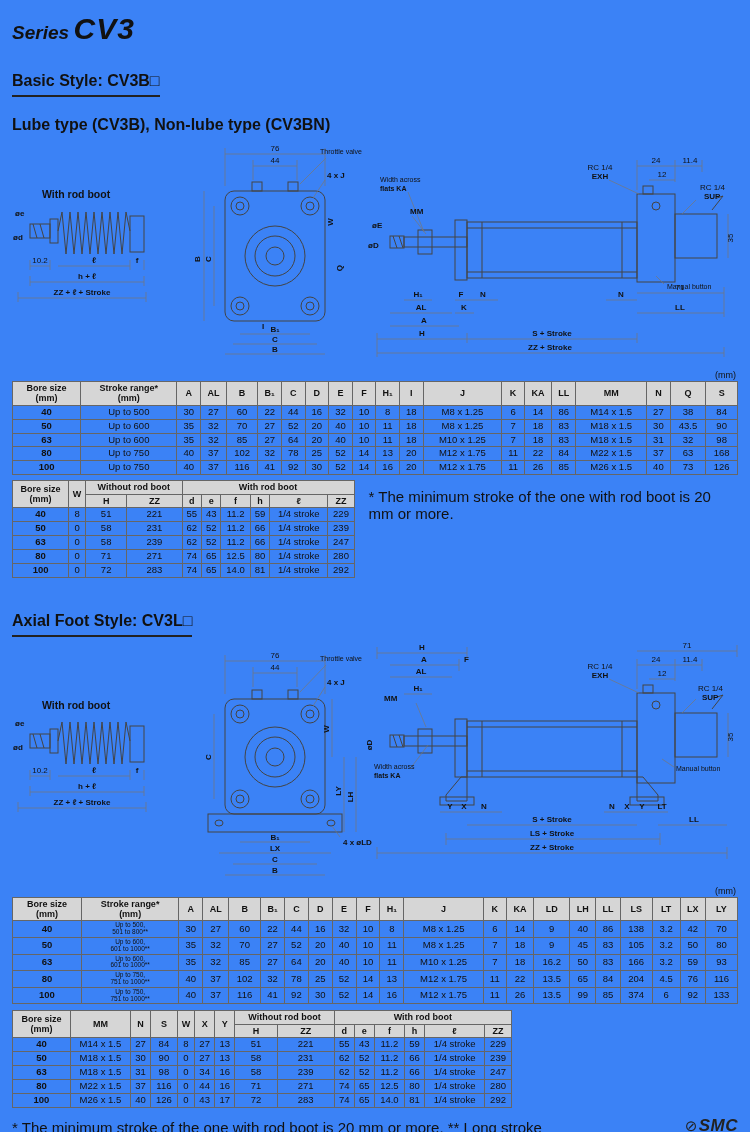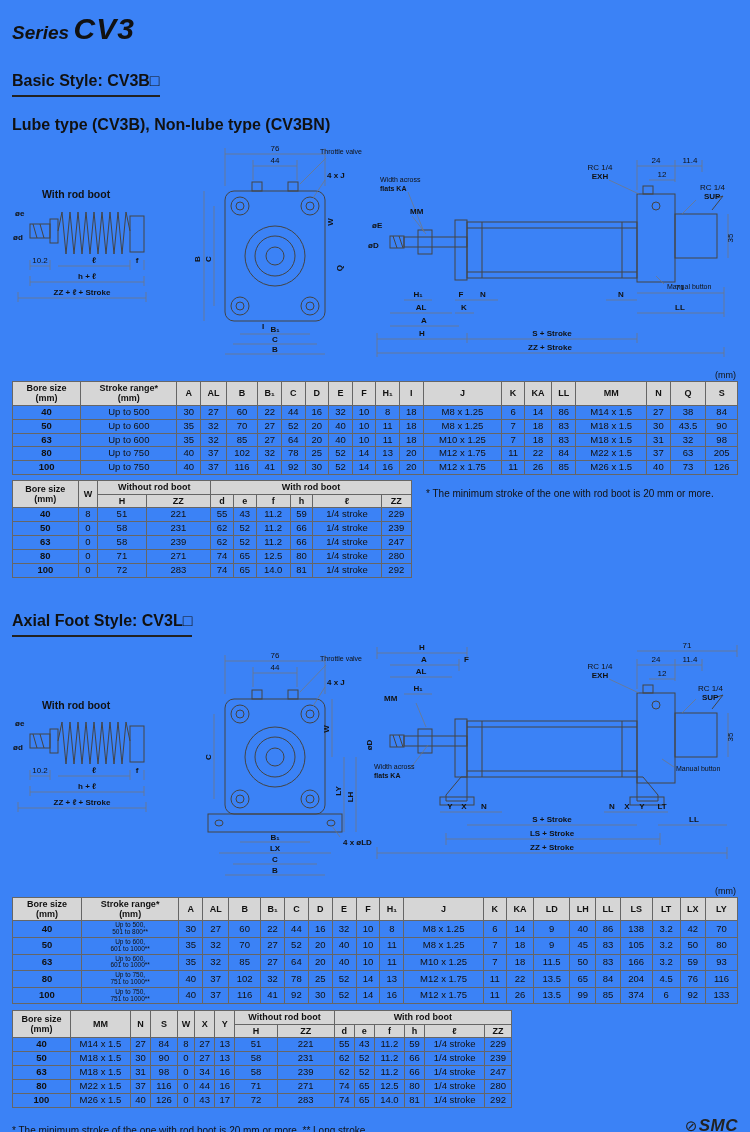--- a/index.html
+++ b/index.html
@@ -23,21 +23,21 @@
   table{border-collapse:collapse;font-size:9.5px;table-layout:auto}
   .t-full{width:726px}
   .t-narrow{width:400px}
   .t-mid{width:500px}
   th,td{border:1px solid #666;text-align:center;padding:1px 2px;white-space:pre-line;line-height:1.15}
   th{background:#d6d6d6;font-weight:bold;font-size:9px}
   td{height:13px}
   td.bore{font-weight:bold}
   td.tiny{font-size:6.5px;line-height:1.05}
   .row-flex{display:flex;gap:14px;align-items:flex-start;margin-top:5px}
-  .note{font-size:10px;margin-top:8px}
+  .note{font-size:15px;margin-top:8px}
   .footer{display:flex;justify-content:space-between;align-items:flex-end;margin-top:8px}
   .footer .note{margin-top:0}
   .logo{font-size:17px;font-weight:bold;font-style:italic;color:#222;letter-spacing:.5px}
   .logo .mark{font-style:normal;font-weight:normal;font-size:15px;margin-right:1px}
 </style>
 </head>
 <body>
 
 <div class="page">
 
@@ -311,21 +311,21 @@
           <td>14</td>
           <td>13</td>
           <td>20</td>
           <td>M12 x 1.75</td>
           <td>11</td>
           <td>22</td>
           <td>84</td>
           <td>M22 x 1.5</td>
           <td>37</td>
           <td>63</td>
-          <td>205</td>
+          <td>168</td>
         </tr>
         <tr>
           <td class="bore">100</td>
           <td>Up to 750</td>
           <td>40</td>
           <td>37</td>
           <td>116</td>
           <td>41</td>
           <td>92</td>
           <td>30</td>
@@ -695,21 +695,21 @@
           <td>85</td>
           <td>27</td>
           <td>64</td>
           <td>20</td>
           <td>40</td>
           <td>10</td>
           <td>11</td>
           <td>M10 x 1.25</td>
           <td>7</td>
           <td>18</td>
-          <td>11.5</td>
+          <td>16.2</td>
           <td>50</td>
           <td>83</td>
           <td>166</td>
           <td>3.2</td>
           <td>59</td>
           <td>93</td>
         </tr>
         <tr>
           <td class="bore">80</td>
           <td class="tiny">Up to 750,

